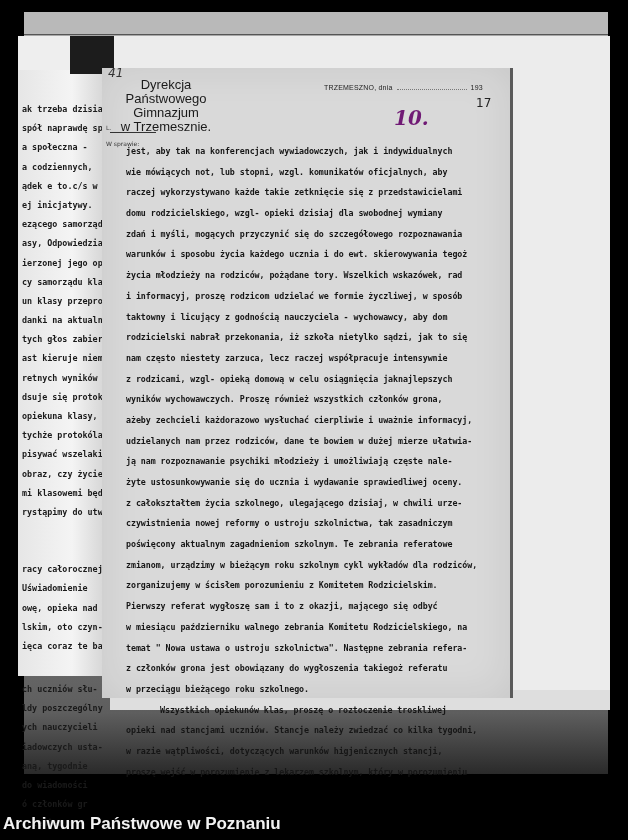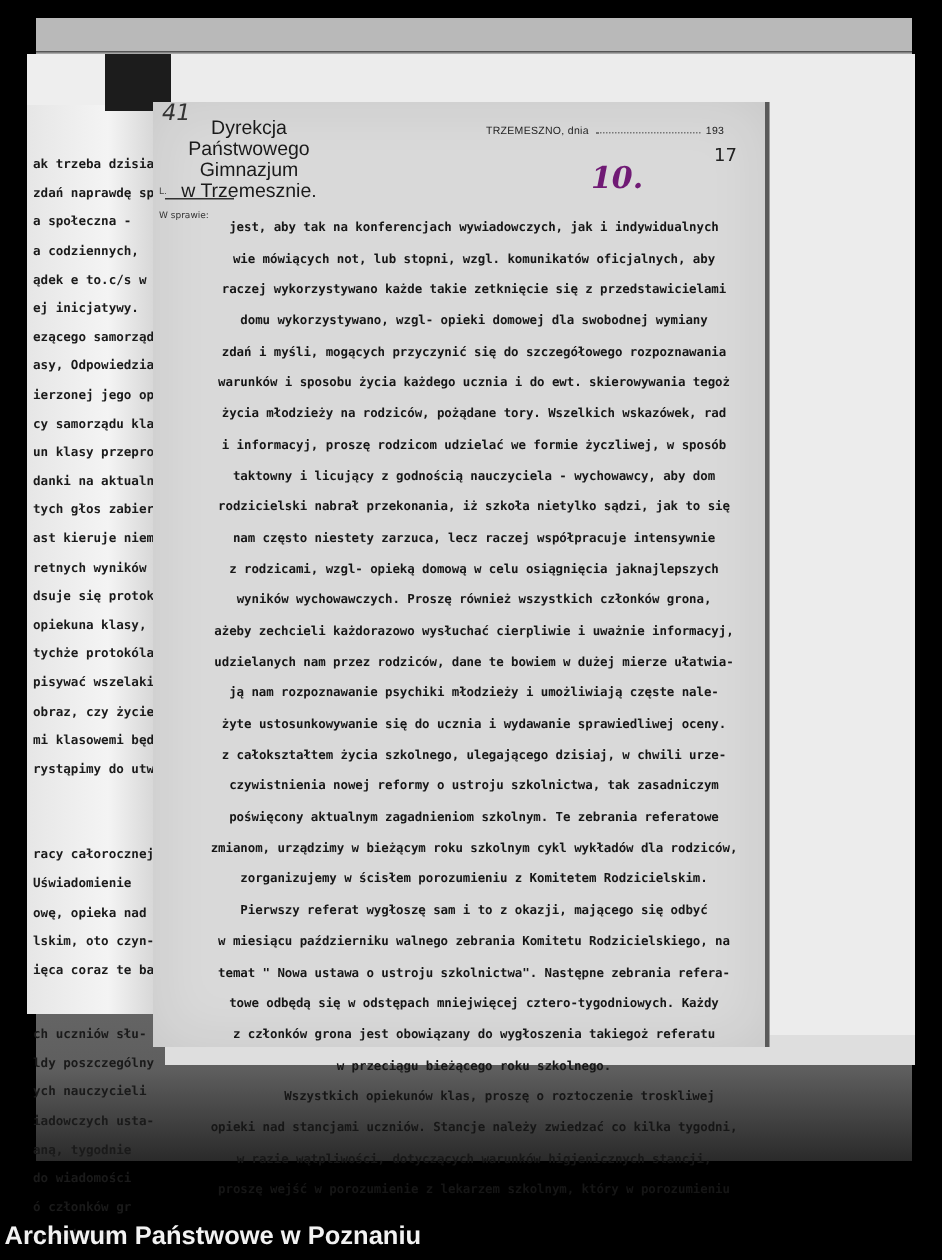--- a/index.html
+++ b/index.html
@@ -84,21 +84,21 @@
       left: 102px; top: 68px;
       width: 408px; height: 630px;
       background: #d9d9d9;
       border-right: 3px solid #5a5a5a;
       box-shadow: inset 0 0 40px rgba(0,0,0,0.08);
     }
     .corner-mark {
       position: absolute;
       left: 6px; top: -2px;
       font-family: "DejaVu Sans", sans-serif;
-      font-size: 15px;
+      font-size: 12px;
       font-style: italic;
       color: #333;
     }
     .letterhead {
       position: absolute;
       left: 4px; top: 10px;
       width: 120px;
       text-align: center;
       font-family: Liberation Sans, sans-serif;
       font-size: 13px;
@@ -161,21 +161,21 @@
       position: absolute;
       left: 24px; top: 73px;
       width: 380px;
       font-family: "DejaVu Sans Mono", monospace;
       font-size: 8.3px;
       font-weight: bold;
       color: #161616;
       line-height: 20.7px;
       letter-spacing: -0.05px;
     }
-    .body-text .ln { white-space: nowrap; height: 20.7px; text-align: center; }
+    .body-text .ln { white-space: nowrap; height: 20.7px; }
     .body-text .indent { padding-left: 34px; }
     .body-text .indent-big { padding-left: 116px; }
     .footer-label {
       position: absolute;
       left: 3px; top: 814px;
       font-family: "Liberation Sans", sans-serif;
       font-size: 17px;
       font-weight: bold;
       color: #f2f2f2;
       white-space: nowrap;
@@ -189,21 +189,21 @@
   <div class="bed-top"></div>
   <div class="sheet-back"></div>
   <div class="sheet-back-lower"></div>
 
   <div class="left-sheet"></div>
   <div class="left-sheet-top"></div>
   <div class="dark-gap"></div>
 
   <div class="left-lines">
     <div>ak trzeba dzisiaj</div>
-    <div>zdań naprawdę sp</div>
+    <div>spół naprawdę sp</div>
     <div>a społeczna -</div>
     <div>a codziennych,</div>
     <div>ądek e to.c/s w</div>
     <div>ej inicjatywy.</div>
     <div>ezącego samorządu</div>
     <div>asy, Odpowiedzial</div>
     <div>ierzonej jego opie</div>
     <div>cy samorządu klas</div>
     <div>un klasy przeprow</div>
     <div>danki na aktualne</div>
@@ -251,21 +251,21 @@
     <div class="stamp-num">10.</div>
 
     <div class="ref-label">L.</div>
     <div class="ref-line"></div>
     <div class="sprawie-label">W sprawie:</div>
 
     <div class="body-text">
       <div class="ln">jest, aby tak na konferencjach wywiadowczych, jak i indywidualnych</div>
       <div class="ln">wie mówiących not, lub stopni, wzgl. komunikatów oficjalnych, aby</div>
       <div class="ln">raczej wykorzystywano każde takie zetknięcie się z przedstawicielami</div>
-      <div class="ln">domu wykorzystywano, wzgl- opieki domowej dla swobodnej wymiany</div>
+      <div class="ln">domu rodzicielskiego, wzgl- opieki dzisiaj dla swobodnej wymiany</div>
       <div class="ln">zdań i myśli, mogących przyczynić się do szczegółowego rozpoznawania</div>
       <div class="ln">warunków i sposobu życia każdego ucznia i do ewt. skierowywania tegoż</div>
       <div class="ln">życia młodzieży na rodziców, pożądane tory. Wszelkich wskazówek, rad</div>
       <div class="ln">i informacyj, proszę rodzicom udzielać we formie życzliwej, w sposób</div>
       <div class="ln">taktowny i licujący z godnością nauczyciela - wychowawcy, aby dom</div>
       <div class="ln">rodzicielski nabrał przekonania, iż szkoła nietylko sądzi, jak to się</div>
       <div class="ln">nam często niestety zarzuca, lecz  raczej współpracuje intensywnie</div>
       <div class="ln">z rodzicami, wzgl- opieką domową w celu osiągnięcia jaknajlepszych</div>
       <div class="ln">wyników wychowawczych. Proszę również wszystkich członków grona,</div>
       <div class="ln">ażeby zechcieli każdorazowo wysłuchać cierpliwie i uważnie informacyj,</div>
@@ -273,21 +273,20 @@
       <div class="ln">ją nam rozpoznawanie psychiki młodzieży i umożliwiają częste nale-</div>
       <div class="ln">żyte ustosunkowywanie się do ucznia i wydawanie sprawiedliwej oceny.</div>
       <div class="ln">z całokształtem życia szkolnego, ulegającego dzisiaj, w chwili urze-</div>
       <div class="ln">czywistnienia nowej reformy o ustroju szkolnictwa, tak zasadniczym</div>
       <div class="ln">poświęcony aktualnym zagadnieniom szkolnym. Te zebrania referatowe</div>
       <div class="ln">zmianom, urządzimy w bieżącym roku szkolnym cykl wykładów dla rodziców,</div>
       <div class="ln">zorganizujemy w ścisłem porozumieniu z Komitetem Rodzicielskim.</div>
       <div class="ln">Pierwszy referat wygłoszę sam i to z okazji, mającego się odbyć</div>
       <div class="ln">w miesiącu październiku walnego zebrania Komitetu Rodzicielskiego, na</div>
       <div class="ln">temat " Nowa ustawa o ustroju szkolnictwa". Następne zebrania refera-</div>
-      <div class="ln">towe odbędą się w odstępach mniejwięcej cztero-tygodniowych. Każdy</div>
       <div class="ln">z członków grona jest obowiązany do wygłoszenia takiegoż referatu</div>
       <div class="ln">w przeciągu bieżącego roku szkolnego.</div>
       <div class="ln indent">Wszystkich opiekunów klas, proszę o roztoczenie troskliwej</div>
       <div class="ln">opieki nad stancjami uczniów. Stancje należy zwiedzać co kilka tygodni,</div>
       <div class="ln">w razie wątpliwości, dotyczących warunków higjenicznych stancji,</div>
       <div class="ln">proszę wejść w porozumienie z lekarzem szkolnym, który w porozumieniu</div>
 
     </div>
   </div>
 

